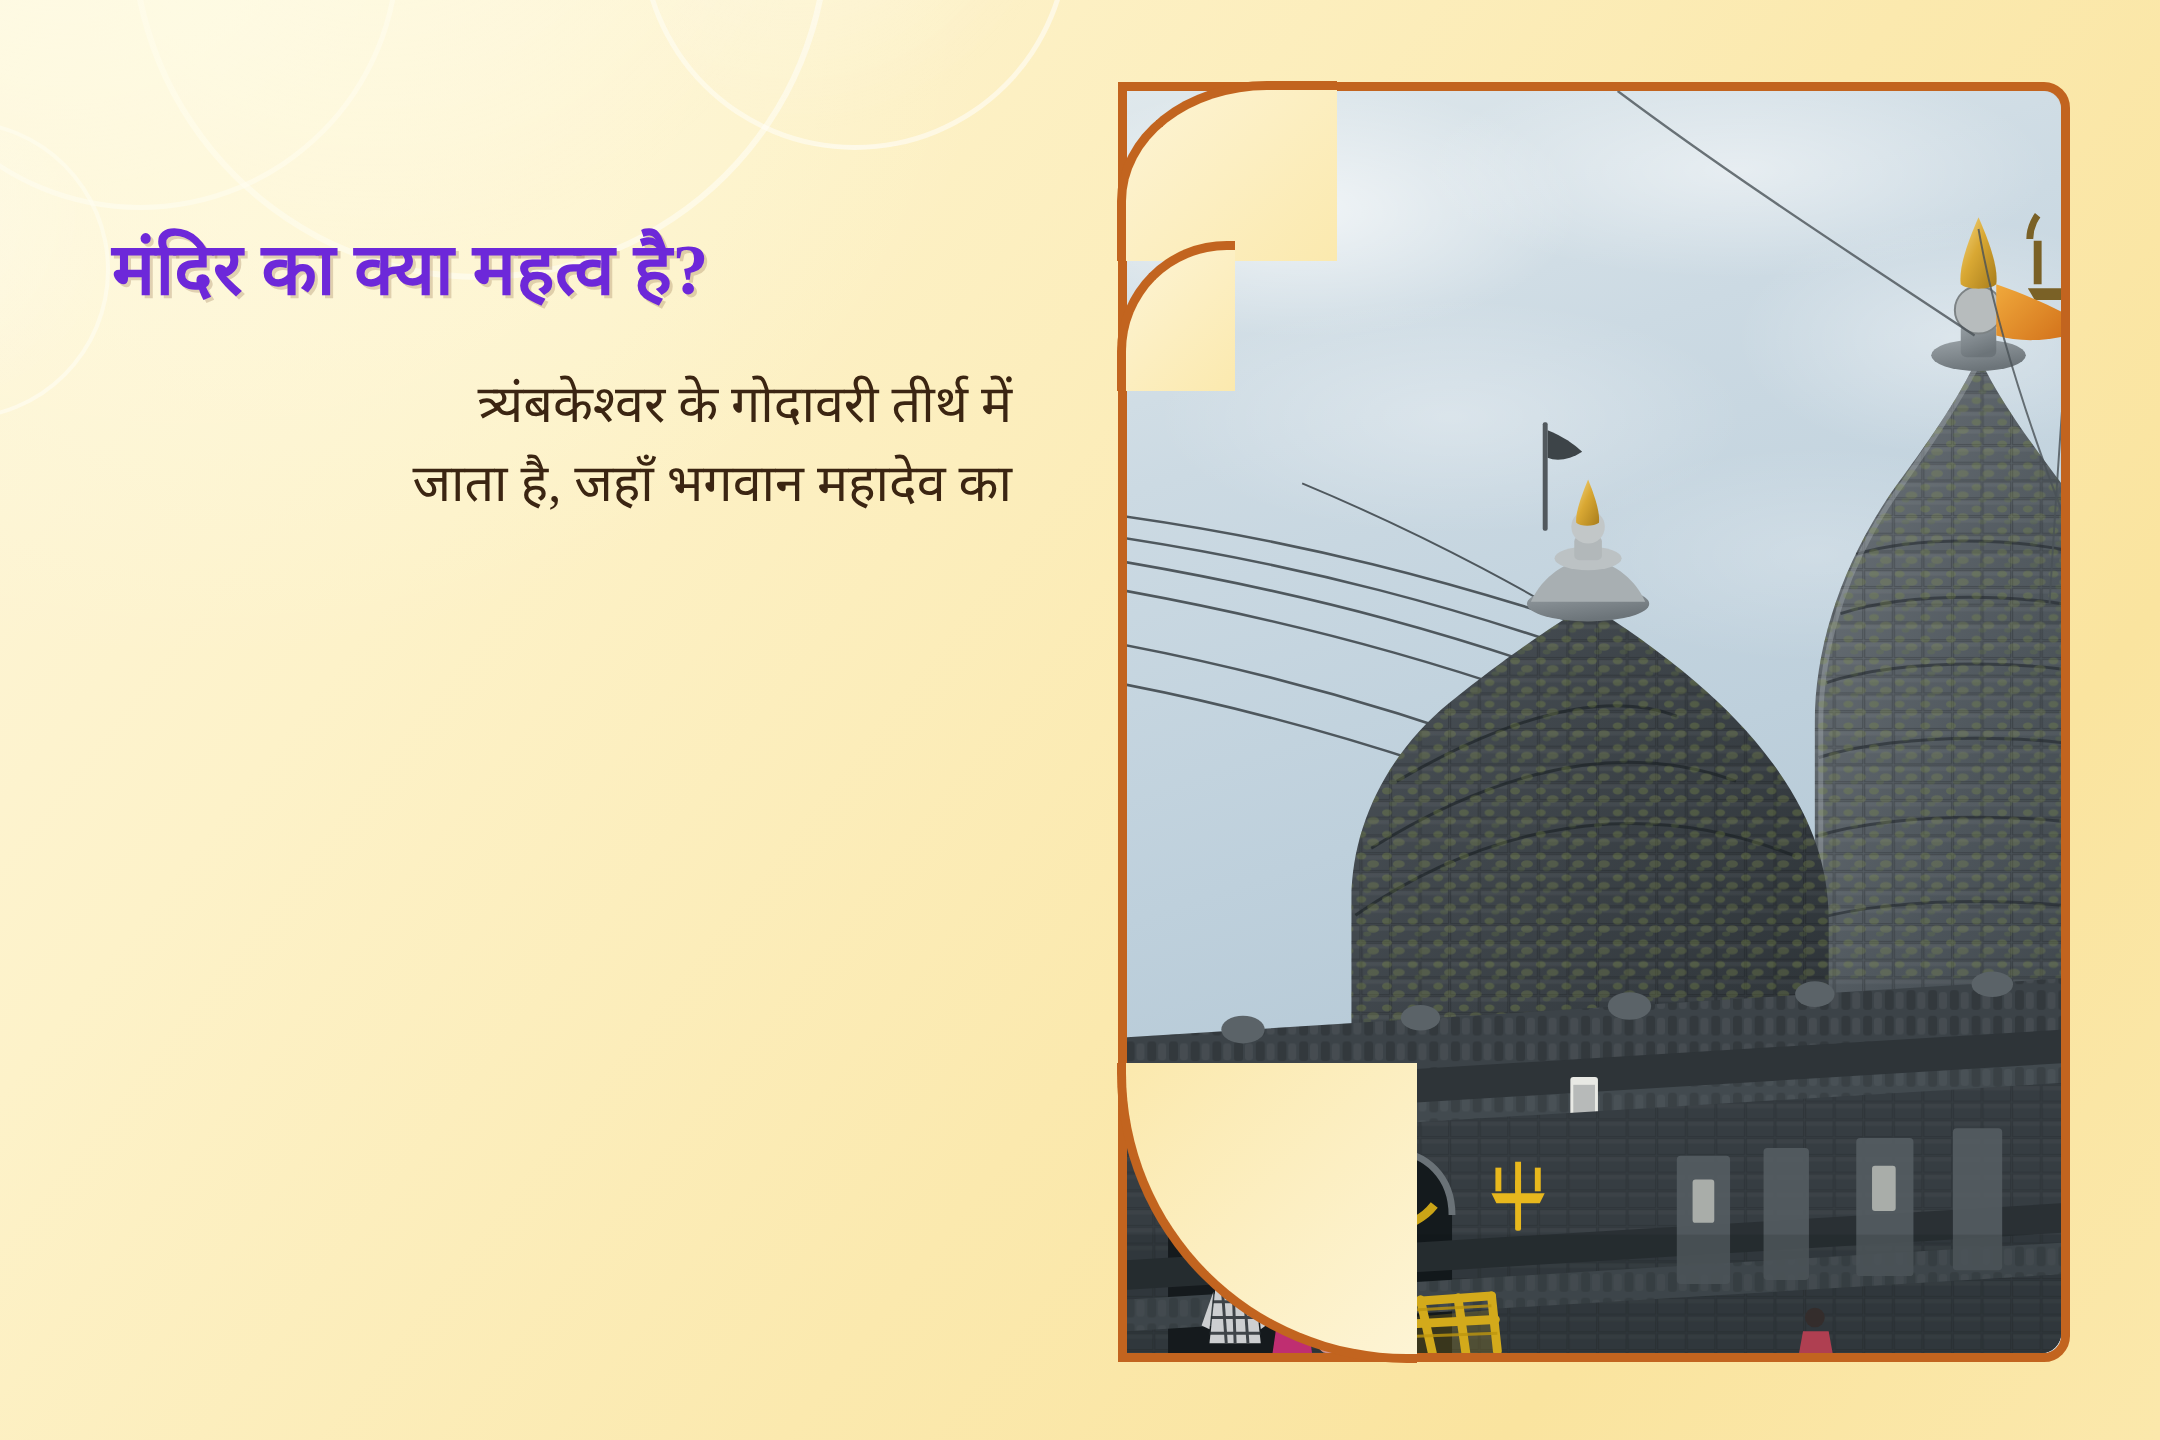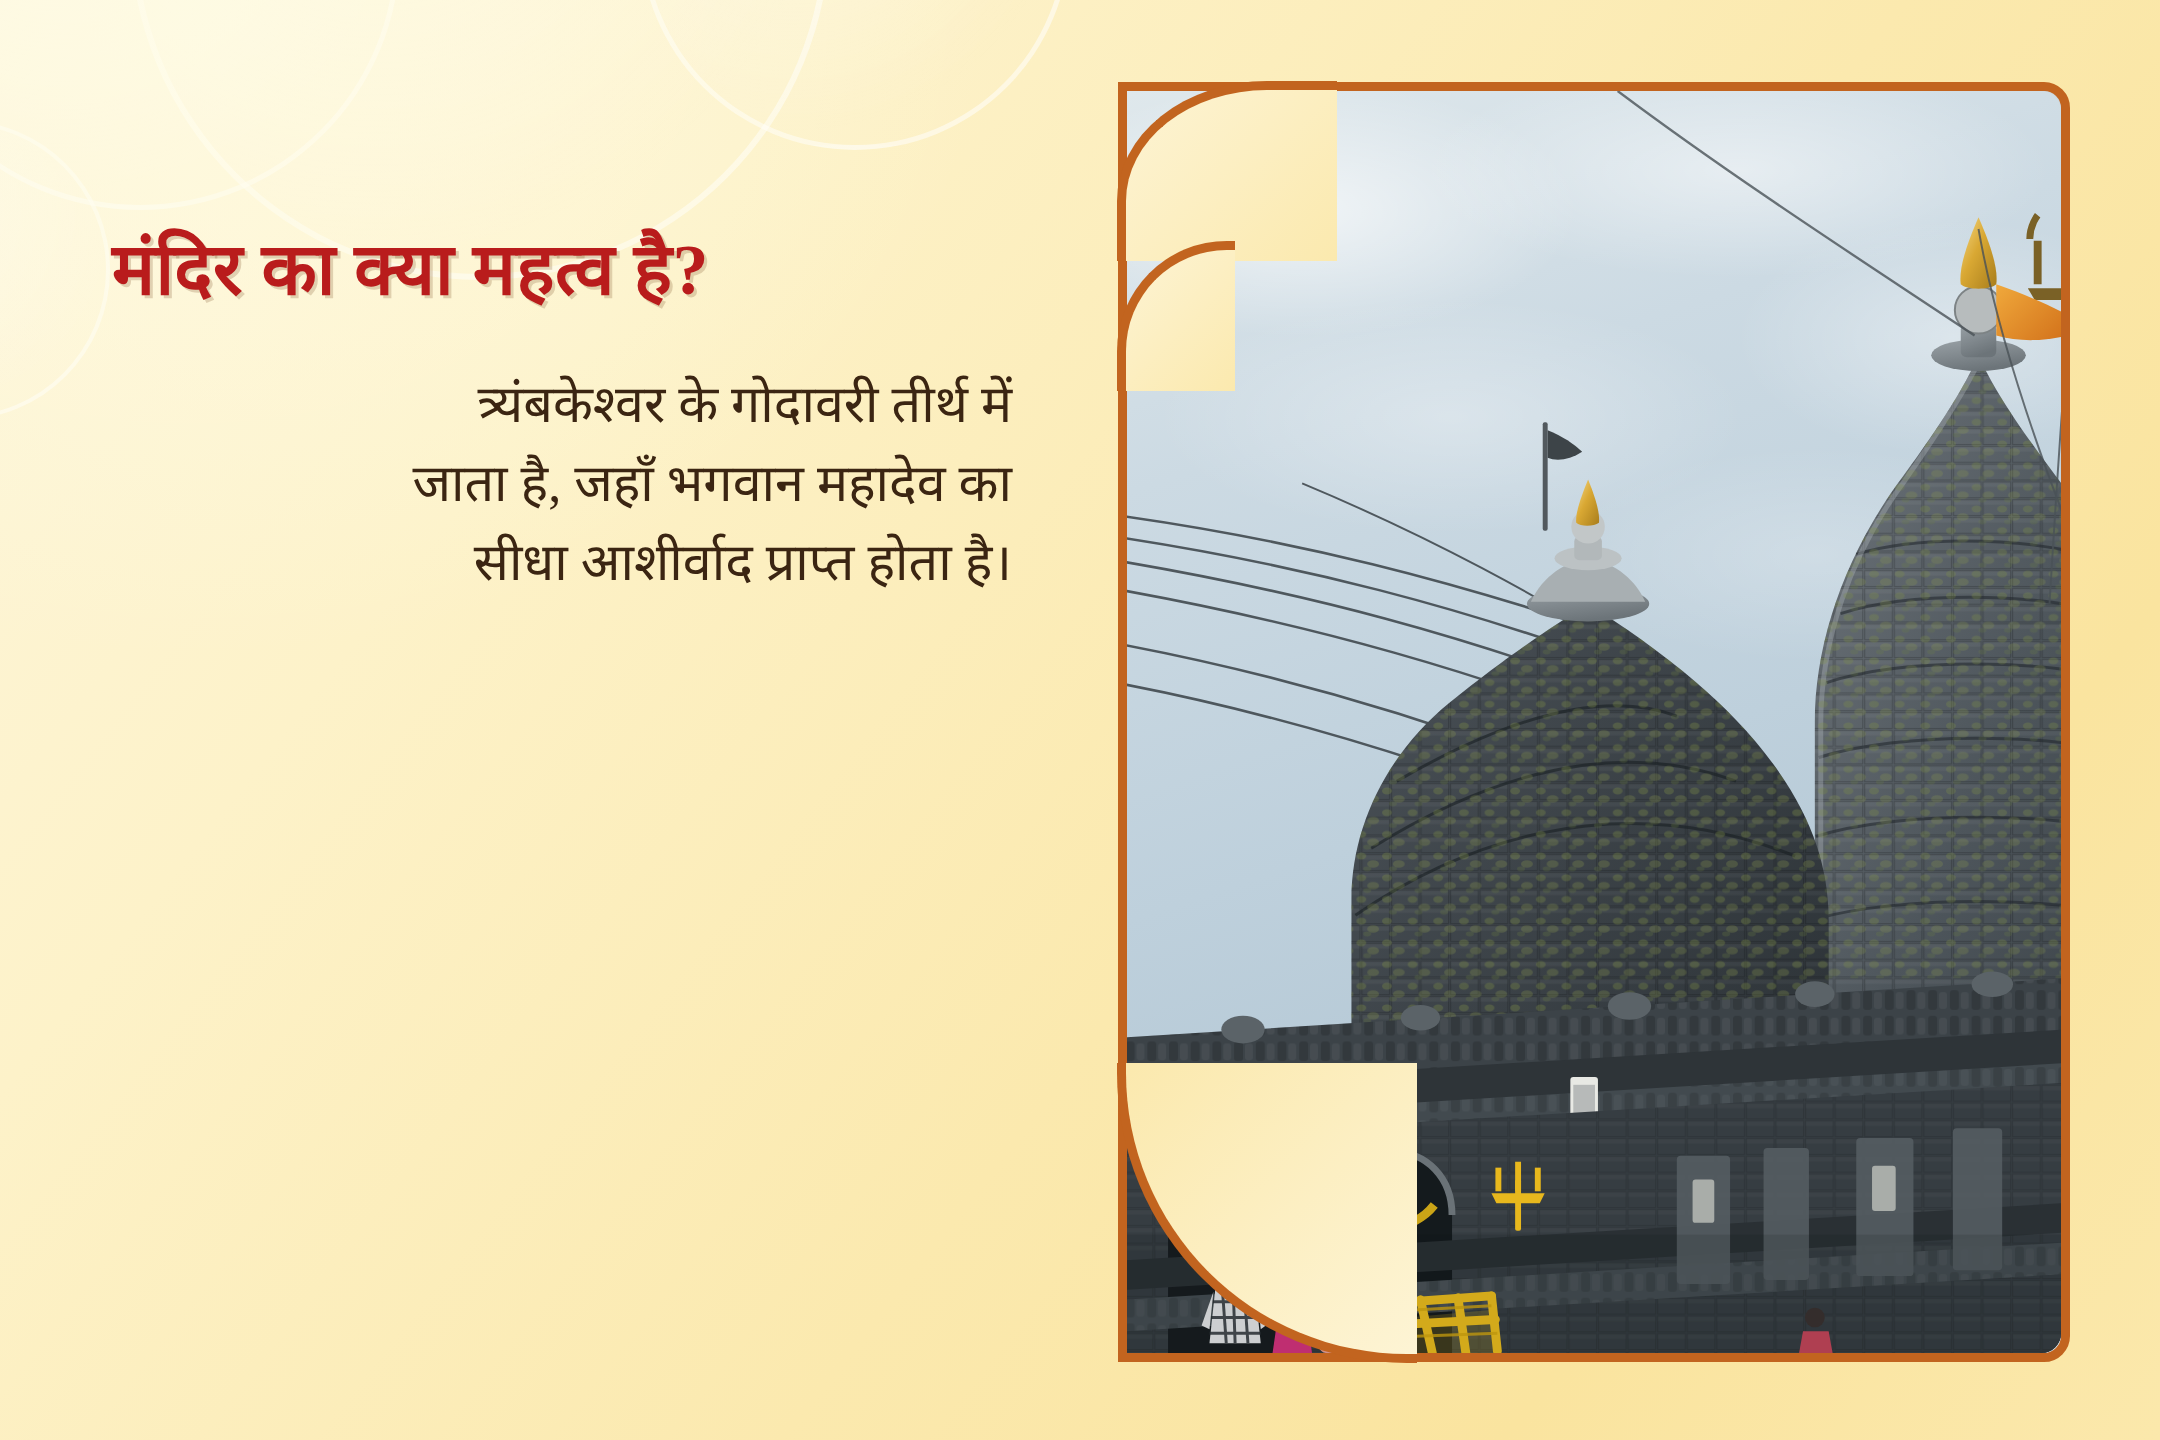--- a/index.html
+++ b/index.html
@@ -33,21 +33,21 @@
 
   
   #text-col {
     position:absolute; left:112px; top:228px; width:910px;
   }
   #page-title {
     font-family:"Liberation Serif", serif;
     font-weight:700;
     font-size:72px;
     line-height:1.18;
-    color:#b91c1c;
+    color:#6d28d9;
     letter-spacing:.5px;
     text-shadow:3px 3px 0 rgba(120,72,30,.22);
     margin-bottom:52px;
     white-space:nowrap;
   }
   #body-paragraph {
     font-family:"Liberation Serif", serif;
     font-size:52px;
     line-height:1.52;
     color:#3b2512;
@@ -124,21 +124,20 @@
   <div id="bg-glow"></div>
 </div>
 
 <div id="text-col">
 
   <h1 id="page-title">मंदिर का क्या महत्व है?</h1>
 
   <div id="body-paragraph">
     <span class="ln">त्र्यंबकेश्वर के गोदावरी तीर्थ में</span>
     <span class="ln">जाता है, जहाँ भगवान महादेव का</span>
-    <span class="ln">सीधा आशीर्वाद प्राप्त होता है।</span>
   </div>
 </div>
 
 <div id="photo-frame">
 
   <div id="photo-clip">
     <div id="photo">
       <svg viewBox="0 0 952 1280" preserveAspectRatio="xMidYMid slice">
         <defs>
           <linearGradient id="sky" x1="0" y1="0" x2="0.25" y2="1">

